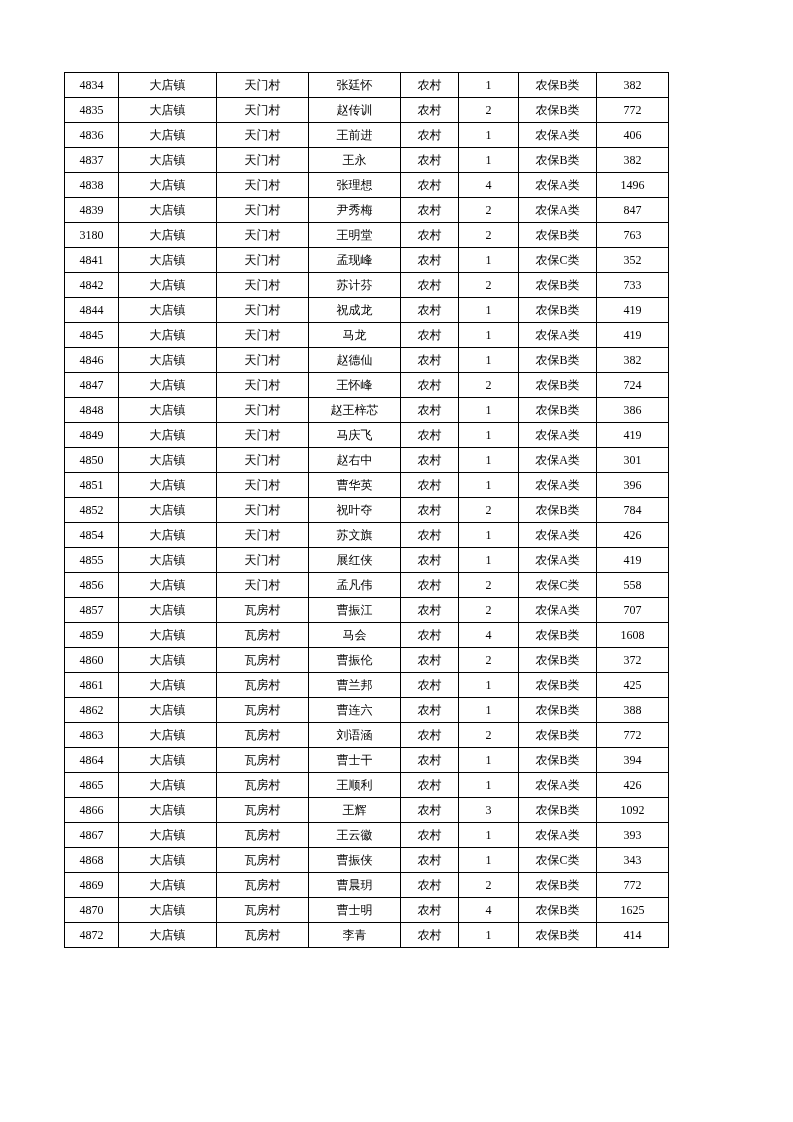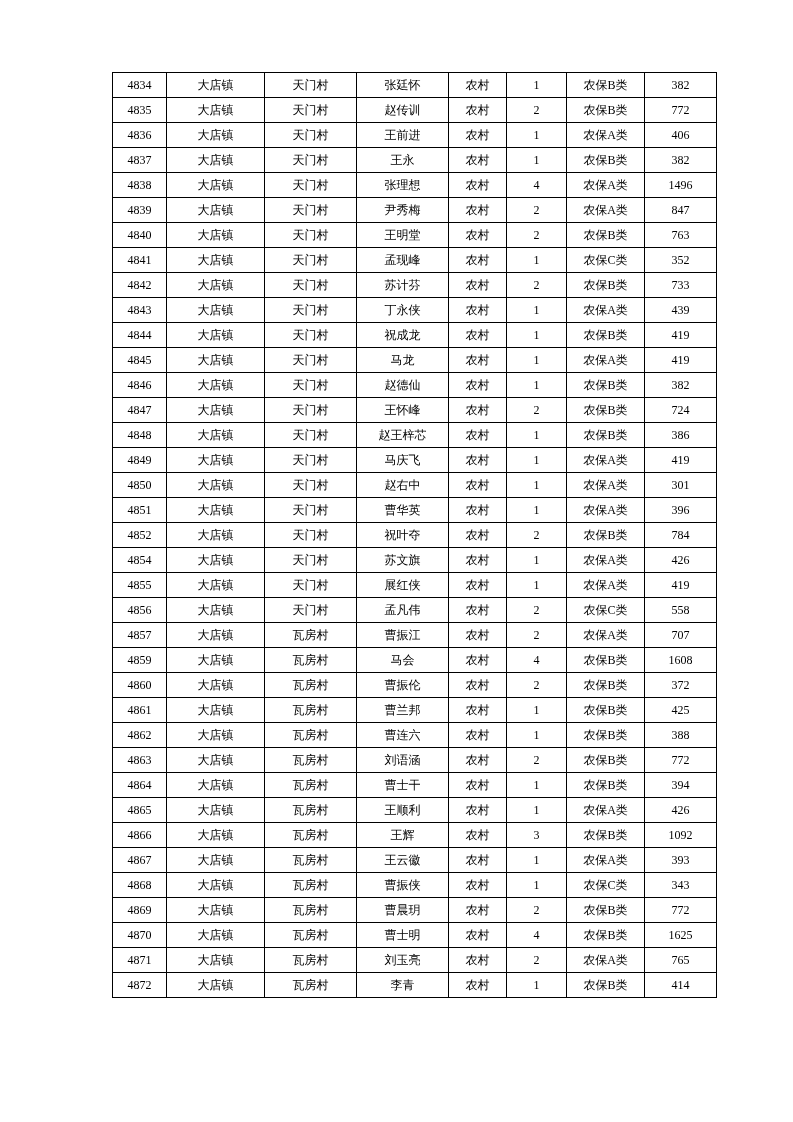--- a/index.html
+++ b/index.html
@@ -19,21 +19,20 @@
     height: 1122px;
     background: #ffffff;
     overflow: hidden;
   }
   table.records {
     position: absolute;
     left: 64px;
     top: 72px;
     border-collapse: collapse;
     table-layout: fixed;
-    margin-left: 48px;
   }
   table.records td {
     border: 1px solid #000000;
     height: 24px;
     padding: 0 2px;
     text-align: center;
     vertical-align: middle;
     font-size: 12px;
     line-height: 24px;
     white-space: nowrap;
@@ -110,21 +109,21 @@
           <td>4839</td>
           <td>大店镇</td>
           <td>天门村</td>
           <td>尹秀梅</td>
           <td>农村</td>
           <td>2</td>
           <td>农保A类</td>
           <td>847</td>
         </tr>
         <tr>
-          <td>4840</td>
+          <td>3180</td>
           <td>大店镇</td>
           <td>天门村</td>
           <td>王明堂</td>
           <td>农村</td>
           <td>2</td>
           <td>农保B类</td>
           <td>763</td>
         </tr>
         <tr>
           <td>4841</td>
@@ -140,30 +139,20 @@
           <td>4842</td>
           <td>大店镇</td>
           <td>天门村</td>
           <td>苏计芬</td>
           <td>农村</td>
           <td>2</td>
           <td>农保B类</td>
           <td>733</td>
         </tr>
         <tr>
-          <td>4843</td>
-          <td>大店镇</td>
-          <td>天门村</td>
-          <td>丁永侠</td>
-          <td>农村</td>
-          <td>1</td>
-          <td>农保A类</td>
-          <td>439</td>
-        </tr>
-        <tr>
           <td>4844</td>
           <td>大店镇</td>
           <td>天门村</td>
           <td>祝成龙</td>
           <td>农村</td>
           <td>1</td>
           <td>农保B类</td>
           <td>419</td>
         </tr>
         <tr>
@@ -398,30 +387,20 @@
         </tr>
         <tr>
           <td>4870</td>
           <td>大店镇</td>
           <td>瓦房村</td>
           <td>曹士明</td>
           <td>农村</td>
           <td>4</td>
           <td>农保B类</td>
           <td>1625</td>
-        </tr>
-        <tr>
-          <td>4871</td>
-          <td>大店镇</td>
-          <td>瓦房村</td>
-          <td>刘玉亮</td>
-          <td>农村</td>
-          <td>2</td>
-          <td>农保A类</td>
-          <td>765</td>
         </tr>
         <tr>
           <td>4872</td>
           <td>大店镇</td>
           <td>瓦房村</td>
           <td>李青</td>
           <td>农村</td>
           <td>1</td>
           <td>农保B类</td>
           <td>414</td>

